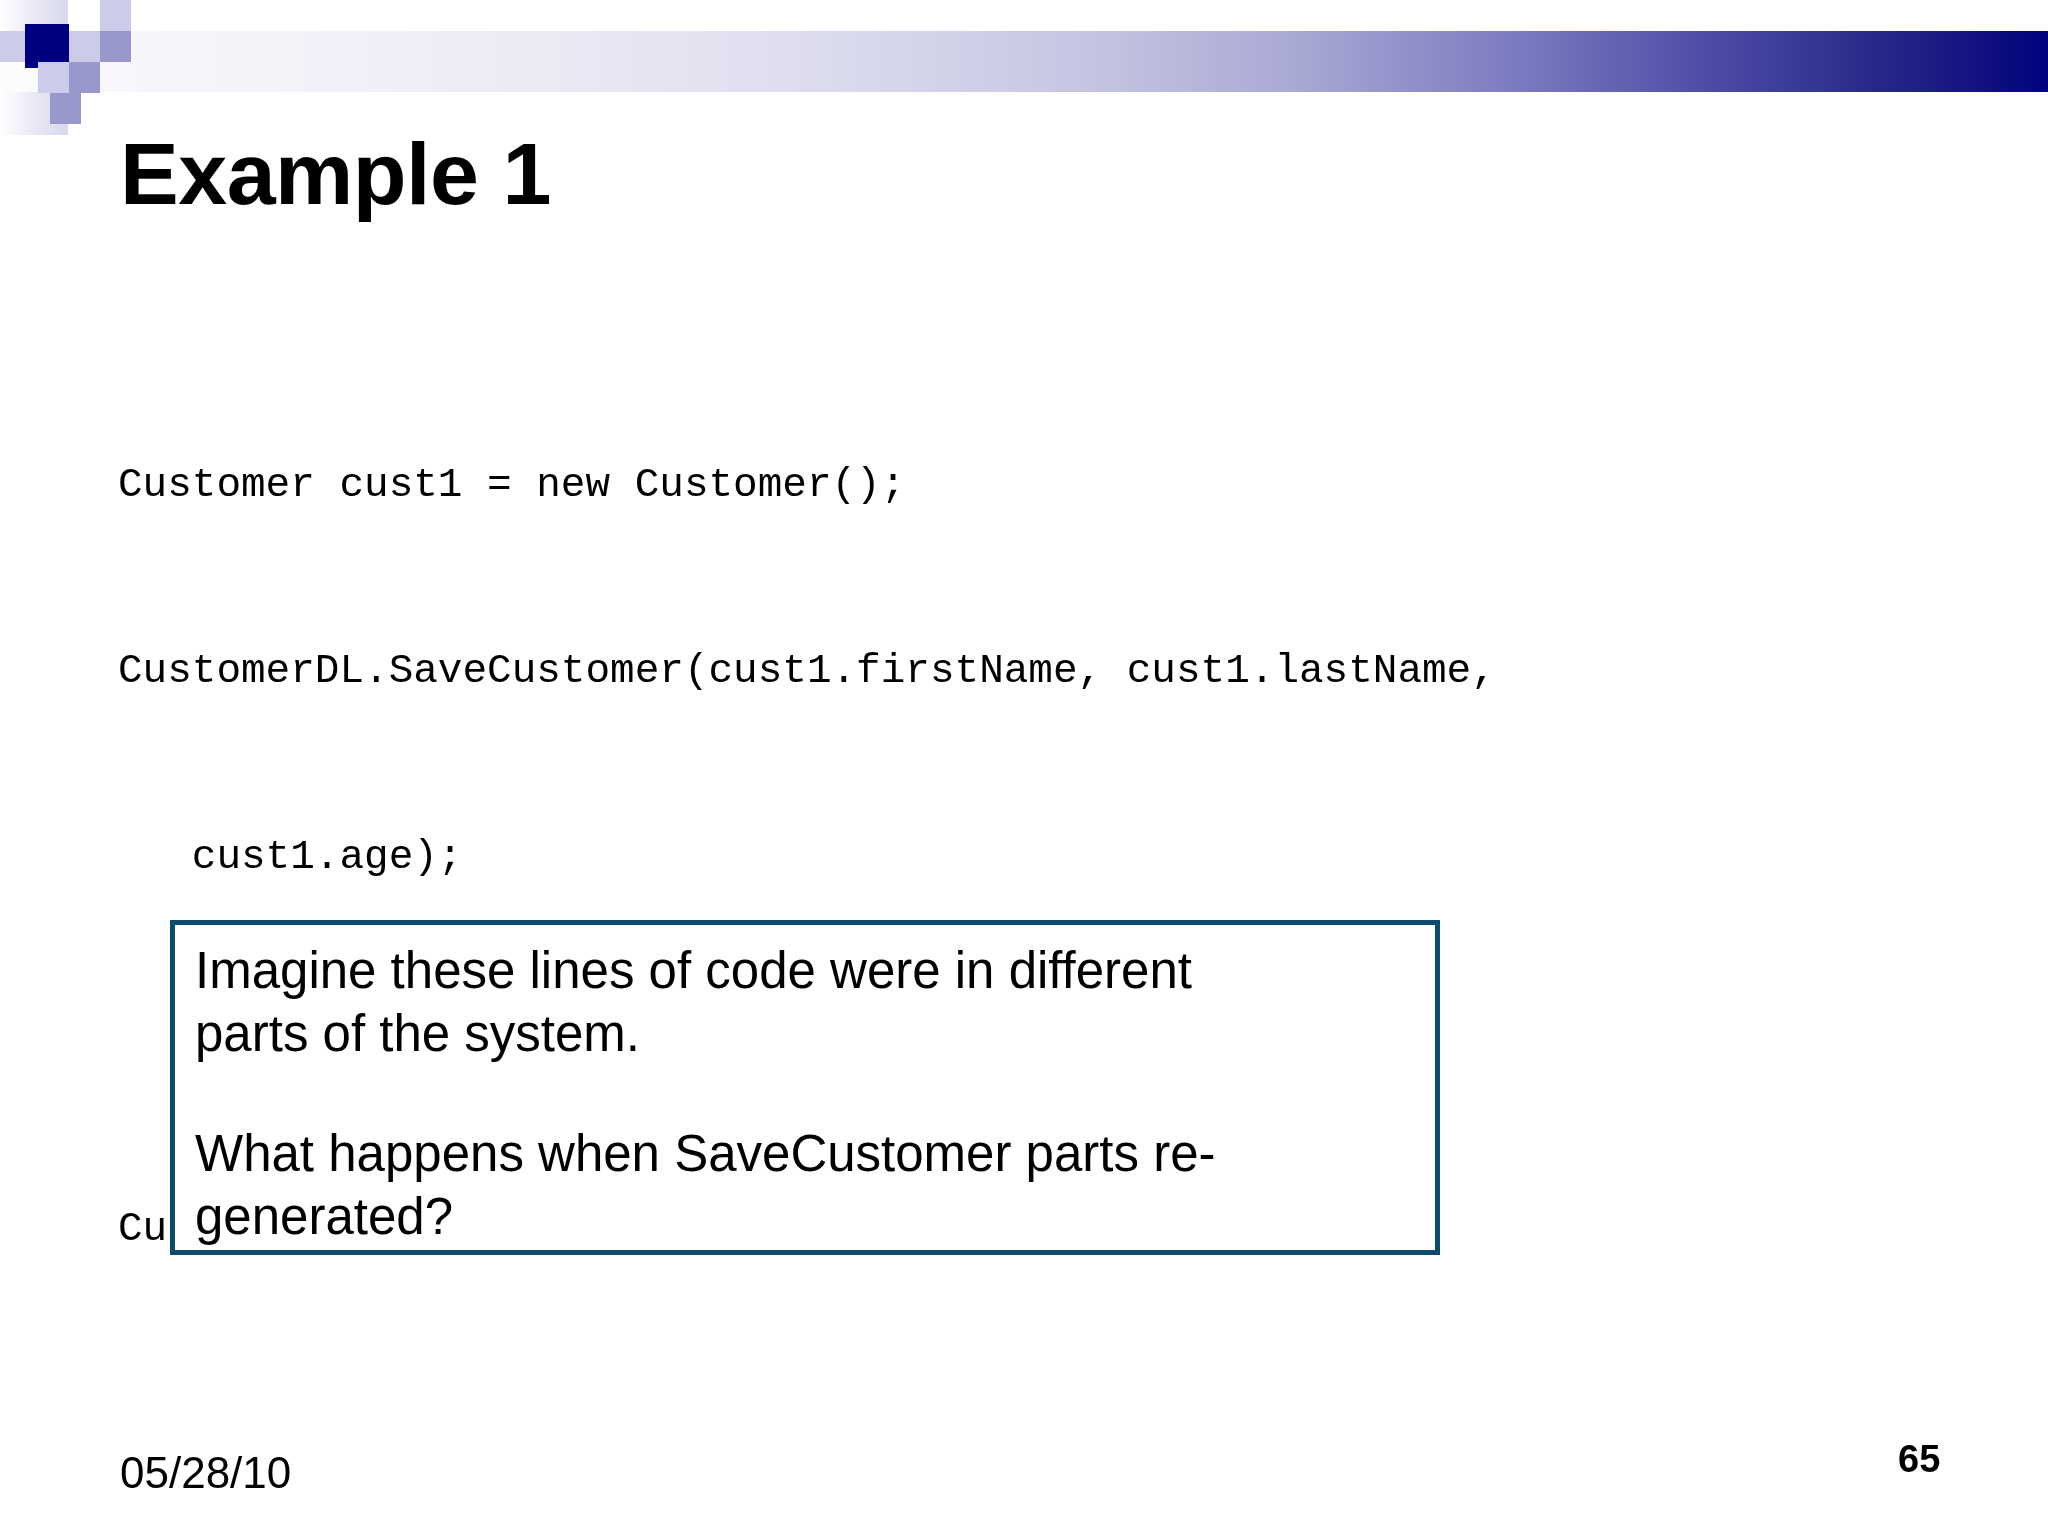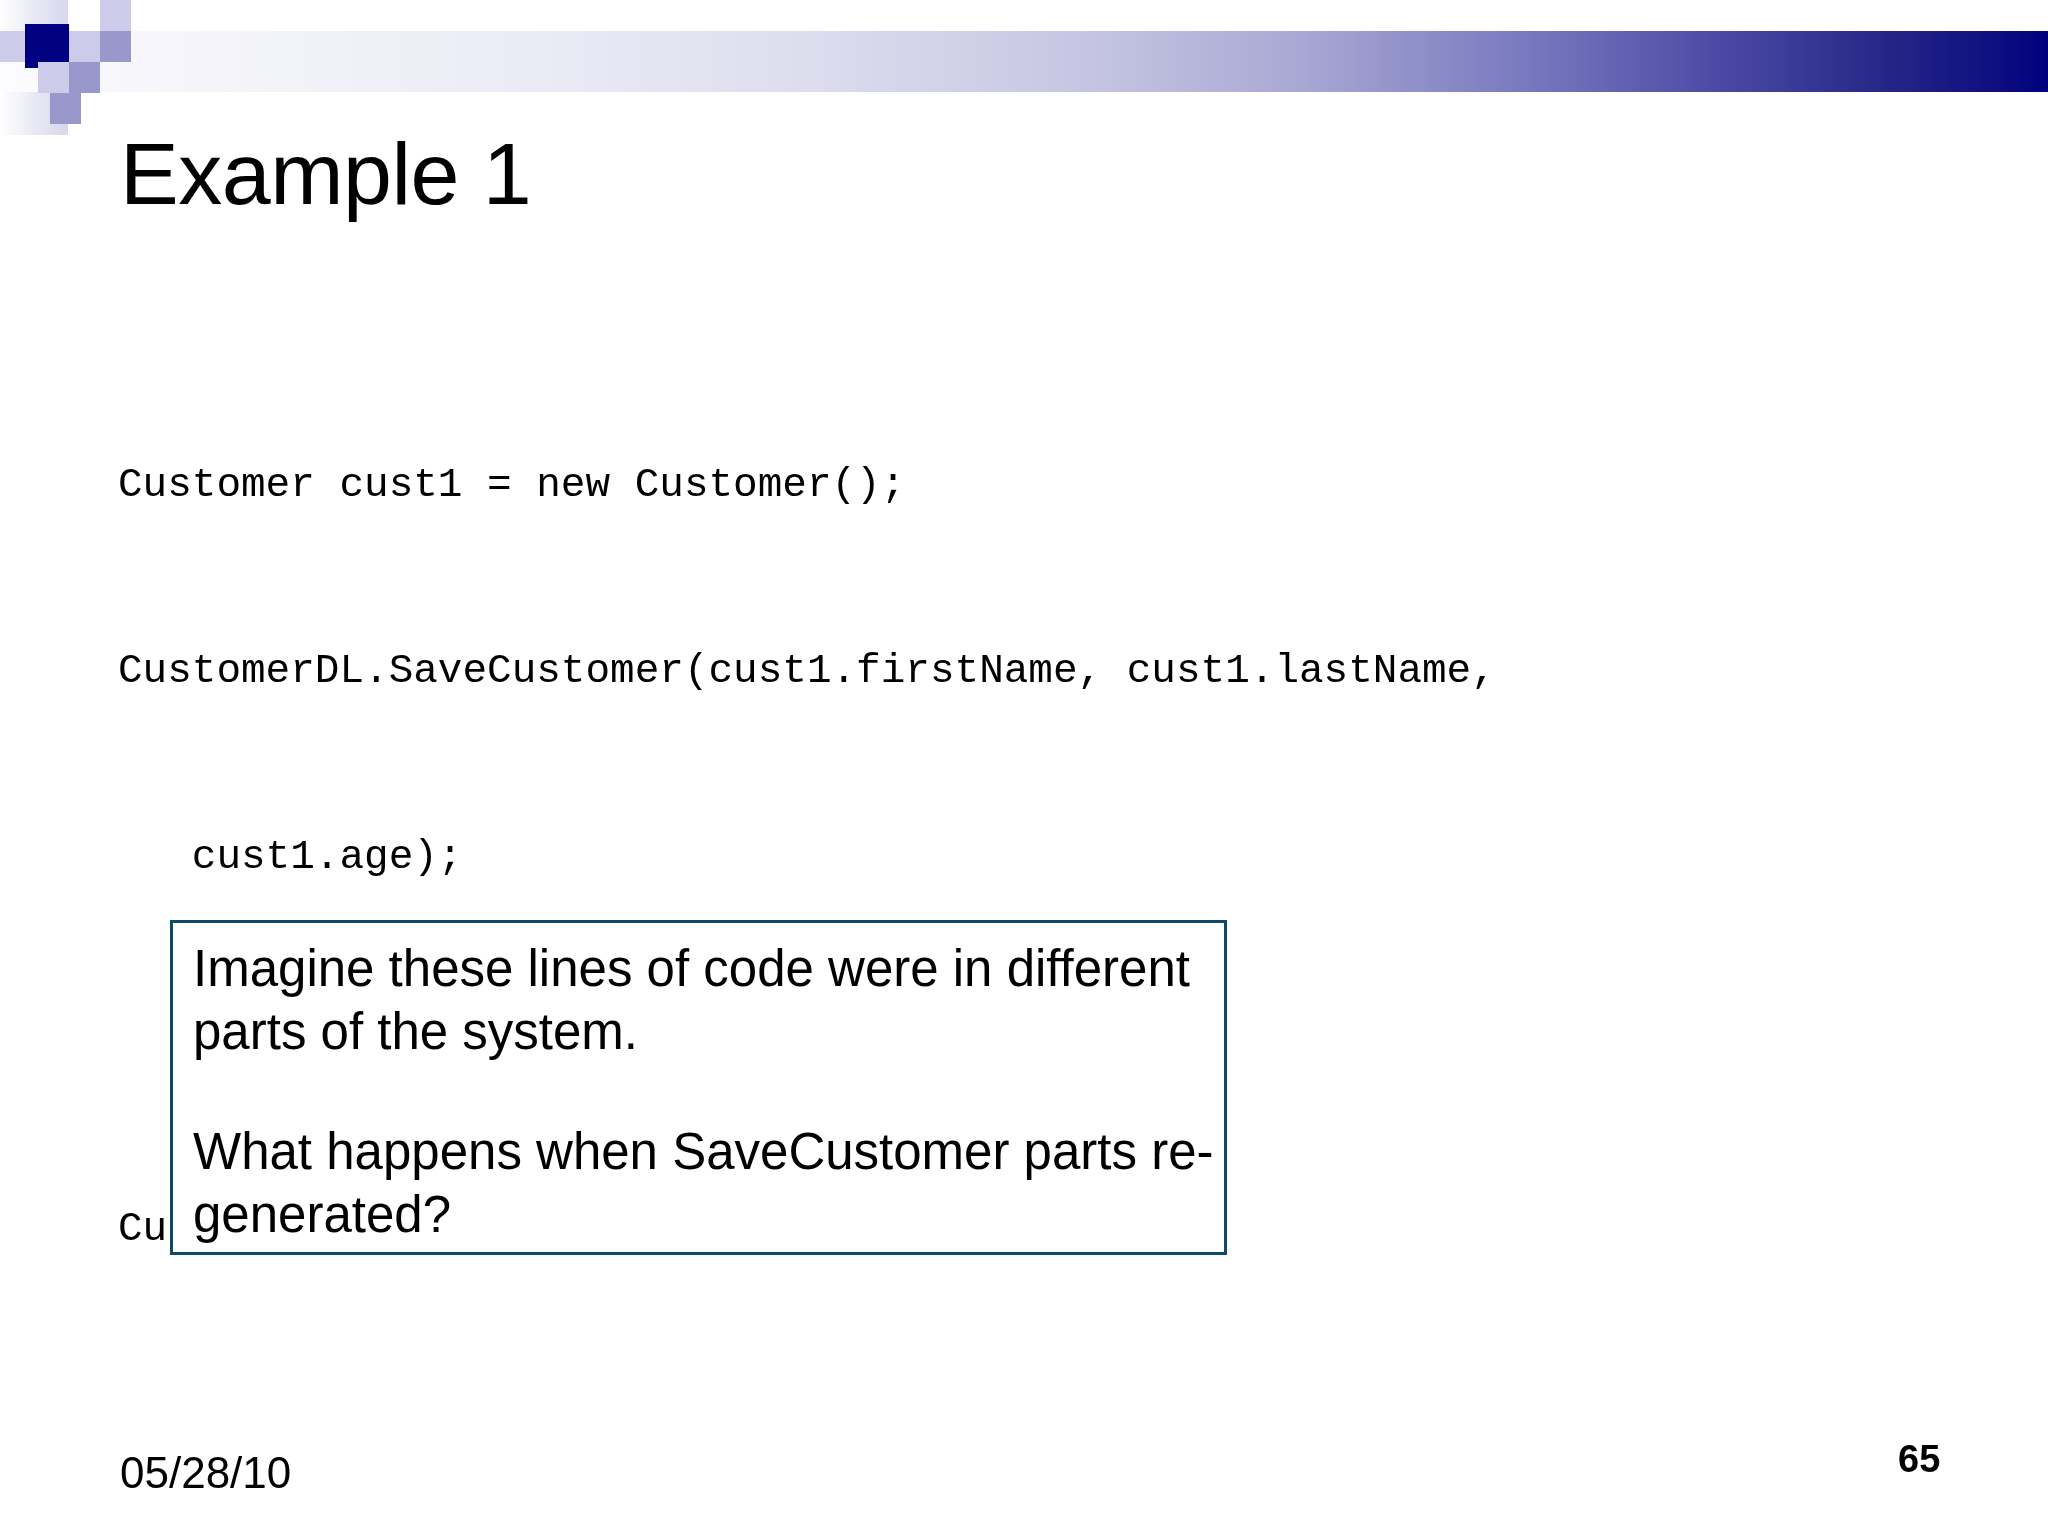--- a/index.html
+++ b/index.html
@@ -68,20 +68,21 @@
   
   #page-title {
     position: absolute;
     left: 120px;
     top: 128px;
     font-size: 88px;
     line-height: 1.05;
     color: #000000;
     letter-spacing: -0.5px;
     white-space: nowrap;
+    font-weight: bold;
   }
 
   
   #code-block {
     position: absolute;
     left: 118px;
     top: 330px;
     width: 1760px;
     font-family: "Liberation Mono", "DejaVu Sans Mono", monospace;
     font-size: 41px;
@@ -90,23 +91,23 @@
     white-space: pre;
   }
   .code-line { white-space: pre; }
   .code-line.blank { height: 62px; }
 
   
   #callout-box {
     position: absolute;
     left: 170px;
     top: 920px;
-    width: 1057px;
+    width: 1270px;
     height: 335px;
-    border: 3px solid #0c4a6e;
+    border: 5px solid #0c4a6e;
     box-sizing: border-box;
     background: #ffffff;
   }
   .callout-text {
     position: absolute;
     left: 20px;
     top: 14px;
     width: 1105px;
     font-size: 51px;
     line-height: 63px;

